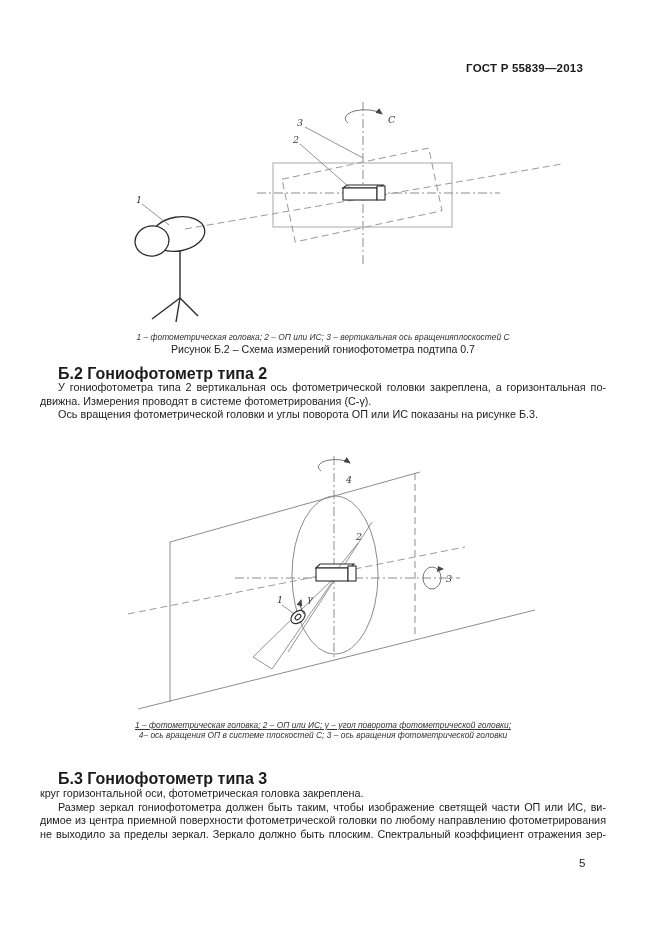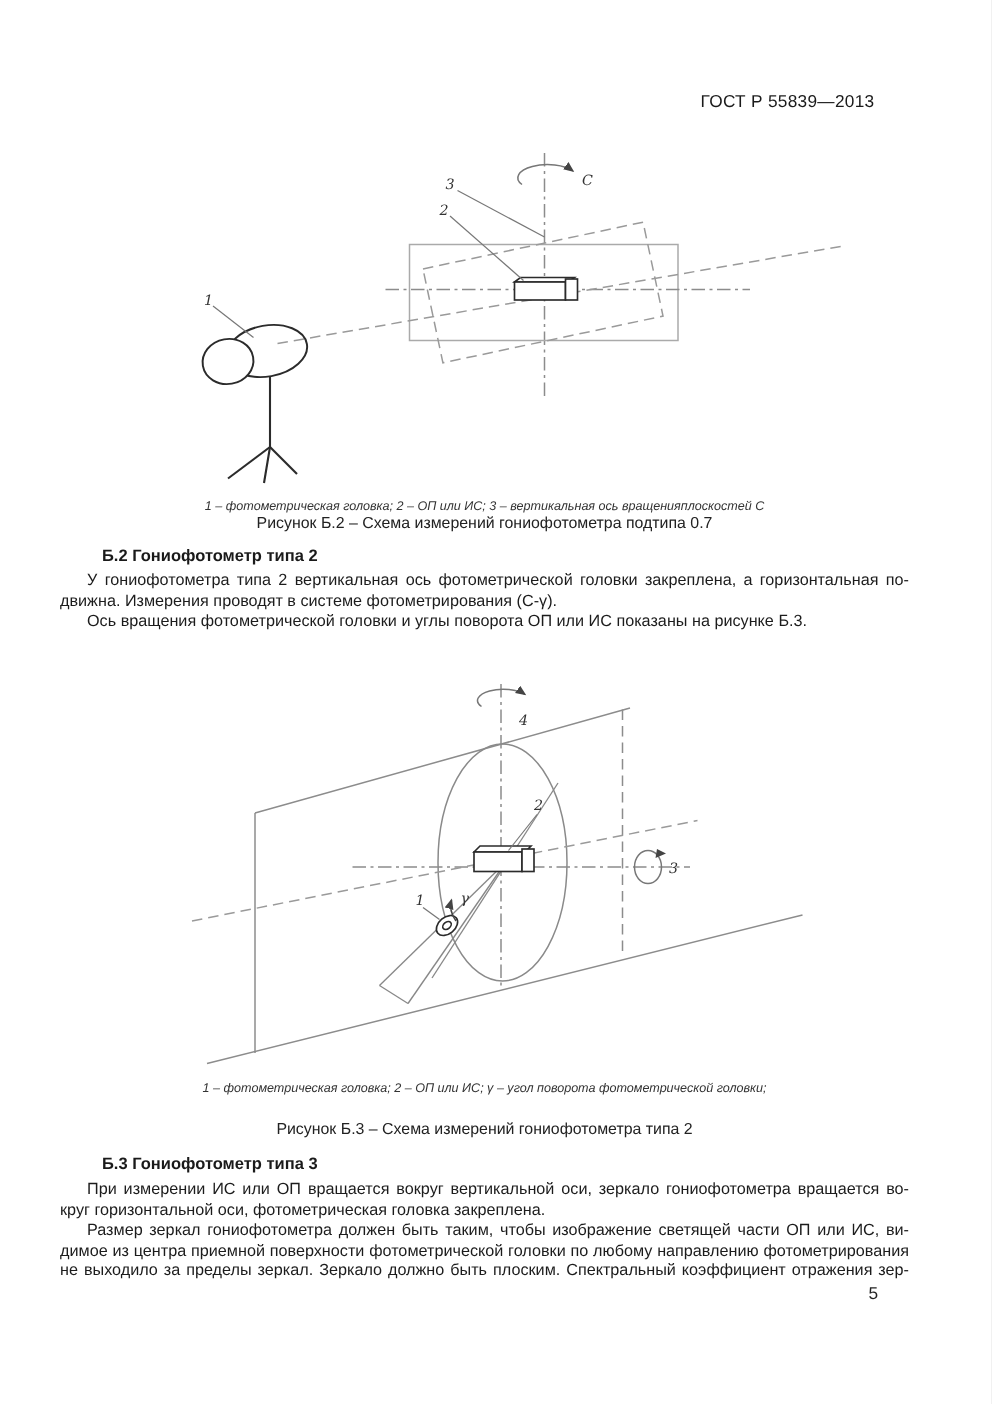--- a/index.html
+++ b/index.html
@@ -3,39 +3,39 @@
 <meta charset="utf-8">
 <style>
   html,body { margin:0; padding:0; background:#e8e8e8; }
   .page {
     position:relative; width:661px; height:936px; margin:0 auto;
     background:#ffffff; overflow:hidden;
     font-family:"Liberation Sans", sans-serif; color:#1a1a1a;
   }
   .abs { position:absolute; }
   .header {
-    top:62px; right:78px; font-weight:normal; font-size:11.5px;
+    top:62px; right:78px; font-weight:bold; font-size:11.5px;
     letter-spacing:0.2px;
   }
   .fig1 { left:100px; top:98px; }
   .fig2 { left:110px; top:450px; }
   .legend {
     left:40px; width:566px; text-align:center;
     font-size:8.4px; color:#333; line-height:10.4px; font-style:italic;
   }
   .legend1 { top:332px; }
-  .legend2a { top:720px; }
+  .legend2a { top:720px;text-decoration:underline; }
   .legend2b { top:730px; }
   .caption {
     left:40px; width:566px; text-align:center;
     font-size:10.6px; color:#222;
   }
   .caption1 { top:343px; }
   .caption2 { top:747px; }
-  .heading { left:68px; font-weight:bold; font-size:11px; }
+  .heading { left:58px; font-weight:bold; font-size:16px; }
   .h-b2 { top:365px; }
   .h-b3 { top:770px; }
   .textblock {
     left:40px; width:566px; font-size:10.8px; line-height:13.6px;
     color:#1c1c1c;
   }
   .tb-b2 { top:381px; }
   .tb-b3 { top:787px; }
   .line { white-space:nowrap; }
   .line.ind { padding-left:18px; }
@@ -157,25 +157,24 @@
     <path d="M 194 164 Q 189 157 191 150" fill="none" stroke="#444" stroke-width="1" marker-end="url(#arr2)"></path>
     <text class="lbl" x="197" y="152">γ</text>
 
     <text class="lbl" x="167" y="153">1</text>
     <line x1="172" y1="155" x2="183" y2="163" stroke="#777" stroke-width="0.8"></line>
     <text class="lbl" x="246" y="90">2</text>
     <line x1="248" y1="93" x2="229" y2="117" stroke="#777" stroke-width="0.8"></line>
   </svg>
 
   <div class="abs legend legend2a">1 – фотометрическая головка; 2 – ОП или ИС; γ – угол поворота фотометрической головки;</div>
-  <div class="abs caption caption2">Рисунок Б.3 – Схема измерений гониофотометра типа 2</div>
+  <div class="abs legend legend2b">4– ось вращения ОП в системе плоскостей С; 3 – ось вращения фотометрической головки</div>
 
   <div class="abs heading h-b3">Б.3 Гониофотометр типа 3</div>
   <div class="abs textblock tb-b3">
-      <div class="line j ind">При измерении ИС или ОП вращается вокруг вертикальной оси, зеркало гониофотометра вращается во-</div>
       <div class="line">круг горизонтальной оси, фотометрическая головка закреплена.</div>
       <div class="line j ind">Размер зеркал гониофотометра должен быть таким, чтобы изображение светящей части ОП или ИС, ви-</div>
       <div class="line j">димое из центра приемной поверхности фотометрической головки по любому направлению фотометрирования</div>
       <div class="line j">не выходило за пределы зеркал. Зеркало должно быть плоским. Спектральный коэффициент отражения зер-</div>
     </div>
 
   <div class="abs pagenum">5</div>
 
 </div>
 

